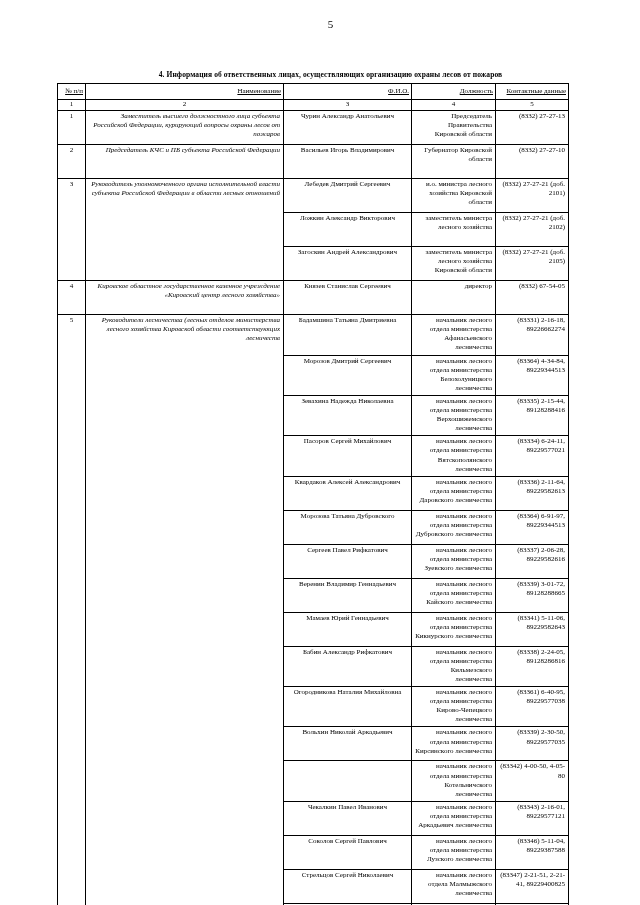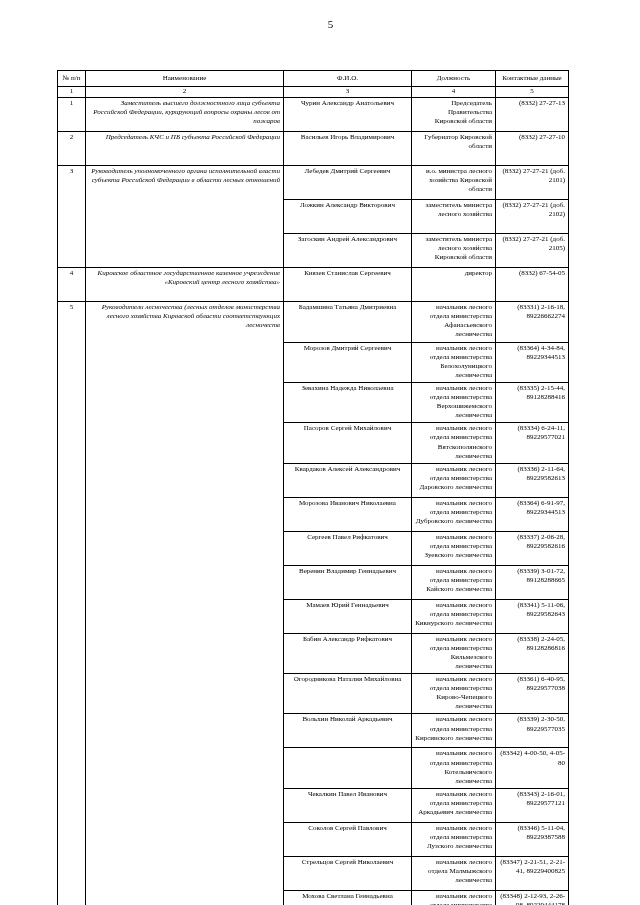--- a/index.html
+++ b/index.html
@@ -41,23 +41,24 @@
   table.main th, table.main td {
     border: 1px solid #000;
     font-size: 7px;
     line-height: 1.3;
     vertical-align: top;
     padding: 1px 3px 2px 3px;
     word-wrap: break-word;
   }
   table.main th {
     font-weight: normal;
-    text-align: center;
+    text-align: right;
     vertical-align: middle;
     padding: 3px 2px;
+    text-decoration: underline;
   }
   .col-num   { width: 28px; }
   .col-name  { width: 198px; }
   .col-fio   { width: 128px; }
   .col-pos   { width: 84px; }
   .col-cont  { width: 73px; }
   td.c-num  { text-align: center; }
   td.c-name { text-align: right; font-style: italic; }
   td.c-fio  { text-align: center; }
   td.c-pos  { text-align: right; }
@@ -69,20 +70,21 @@
   tr.entry td {
     height: 30px;
   }
 </style>
 </head>
 <body>
 
 <div class="page">
   <div class="page-number">5</div>
 
+  <div class="section-title">4. Информация об ответственных лицах, осуществляющих организацию охраны лесов от пожаров</div>
 
   <table class="main">
     <colgroup>
       <col class="col-num">
       <col class="col-name">
       <col class="col-fio">
       <col class="col-pos">
       <col class="col-cont">
     </colgroup>
     <thead>
@@ -161,21 +163,21 @@
           <td class="c-fio">Пасоров Сергей Михайлович</td>
           <td class="c-pos">начальник лесного отдела министерства Вятскополянского лесничества</td>
           <td class="c-cont">(83334) 6-24-11, 89229577021</td>
         </tr>
         <tr class="entry">
           <td class="c-fio">Квардаков Алексей Александрович</td>
           <td class="c-pos">начальник лесного отдела министерства Даровского лесничества</td>
           <td class="c-cont">(83336) 2-11-64, 89229582613</td>
         </tr>
         <tr class="entry">
-          <td class="c-fio">Морозова Иванович Николаевна</td>
+          <td class="c-fio">Морозова Татьяна Дубровского</td>
           <td class="c-pos">начальник лесного отдела министерства Дубровского лесничества</td>
           <td class="c-cont">(83364) 6-91-97, 89229344513</td>
         </tr>
         <tr class="entry">
           <td class="c-fio">Сергеев Павел Рифкатович</td>
           <td class="c-pos">начальник лесного отдела министерства Зуевского лесничества</td>
           <td class="c-cont">(83337) 2-06-28, 89229582616</td>
         </tr>
         <tr class="entry">
           <td class="c-fio">Веренин Владимир Геннадьевич</td>

